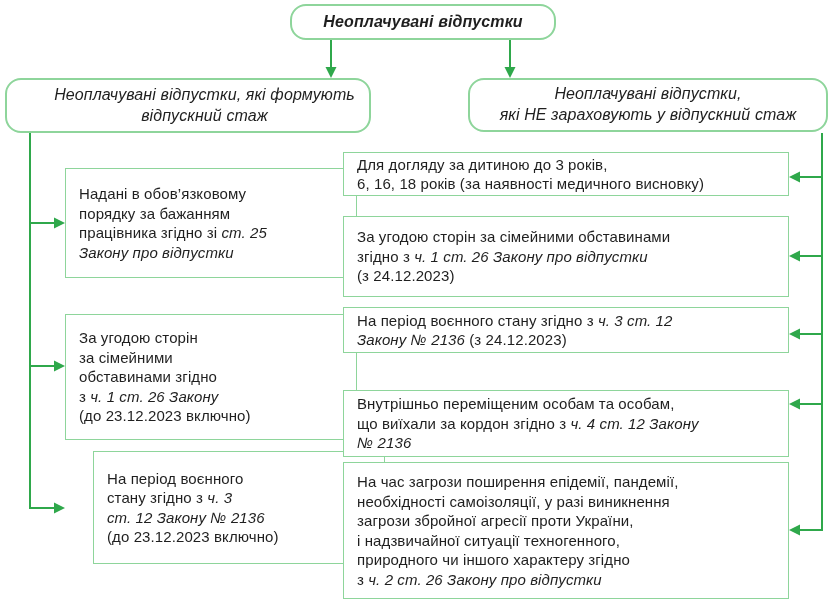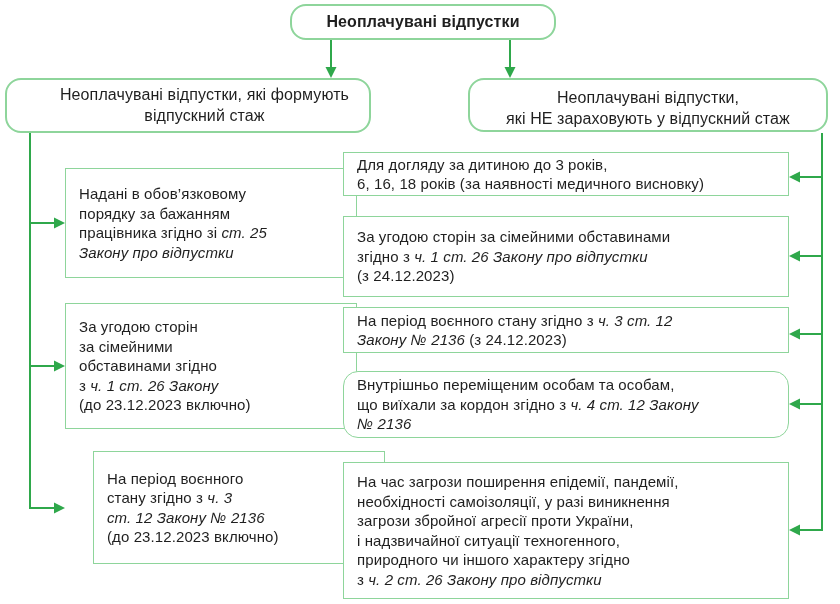--- a/index.html
+++ b/index.html
@@ -22,40 +22,40 @@
     position:absolute;
     box-sizing:border-box;
     border:1.5px solid var(--box_border);
     background:#fff;
     display:flex;
     align-items:center;
     font-size:15px;
     line-height:1.3;
     letter-spacing:0.1px;
   }
-  .rounded{border-radius:16px;border-width:2px;}
+  .rounded{border-radius:16px;border-width:2px;font-style:italic;}
   .centered{justify-content:center;text-align:center;}
   .box-text{white-space:pre-line;}
   .pad{padding:6px 13px;}
   .title-box{
     left:290px;top:4px;width:266px;height:36px;
     font-weight:bold;font-size:16px;
   }
   .header-box{font-size:16px;}
   .left-header{left:5px;top:78px;width:366px;height:55px;padding-left:33px;}
-  .right-header{left:468px;top:78px;width:360px;height:54px;align-items:flex-end;}
+  .right-header{left:468px;top:78px;width:360px;height:54px;}
   .lbox{left:65px;width:292px;}
   .lbox1{top:168px;height:110px;}
-  .lbox2{top:303px;height:126px;}
+  .lbox2{top:314px;height:126px;}
   .lbox3{top:451px;height:113px;margin-left:28px;}
   .rbox{left:343px;width:446px;}
   .rbox1{top:152px;height:44px;}
   .rbox2{top:216px;height:81px;}
   .rbox3{top:307px;height:46px;}
-  .rbox4{top:371px;height:67px;border-radius:15px;}
+  .rbox4{top:390px;height:67px;}
   .rbox5{top:462px;height:137px;}
   .it{font-style:italic;}
   .connectors line{stroke:var(--arrow);stroke-width:2;}
   .connectors polygon{fill:var(--arrow);}
 </style>
 </head>
 <body>
 
 <div class="canvas">
 

